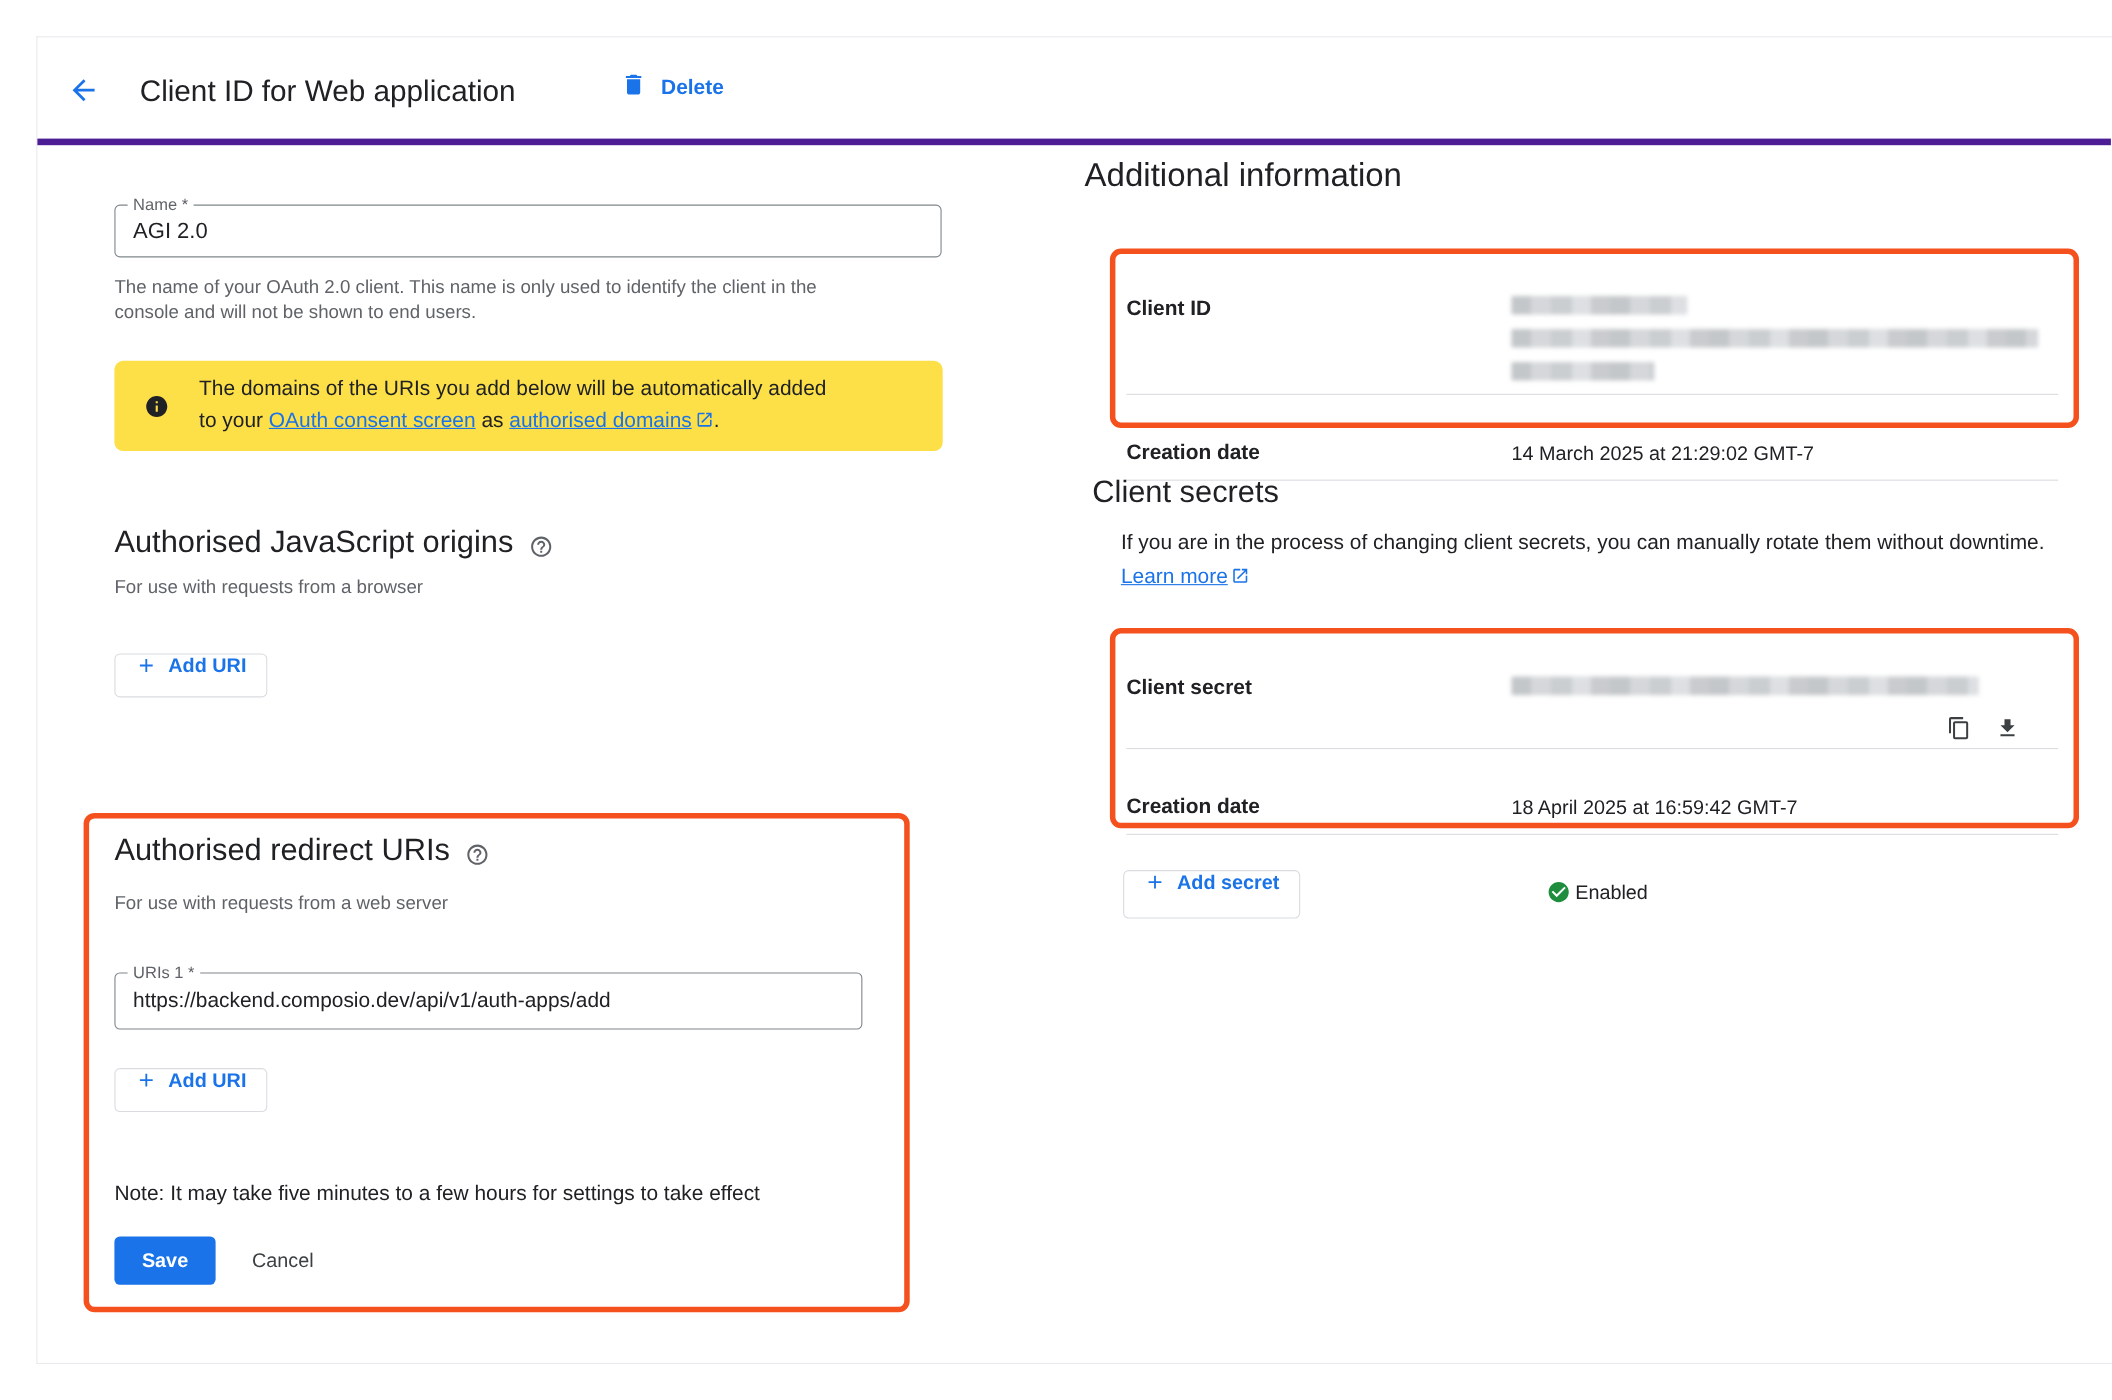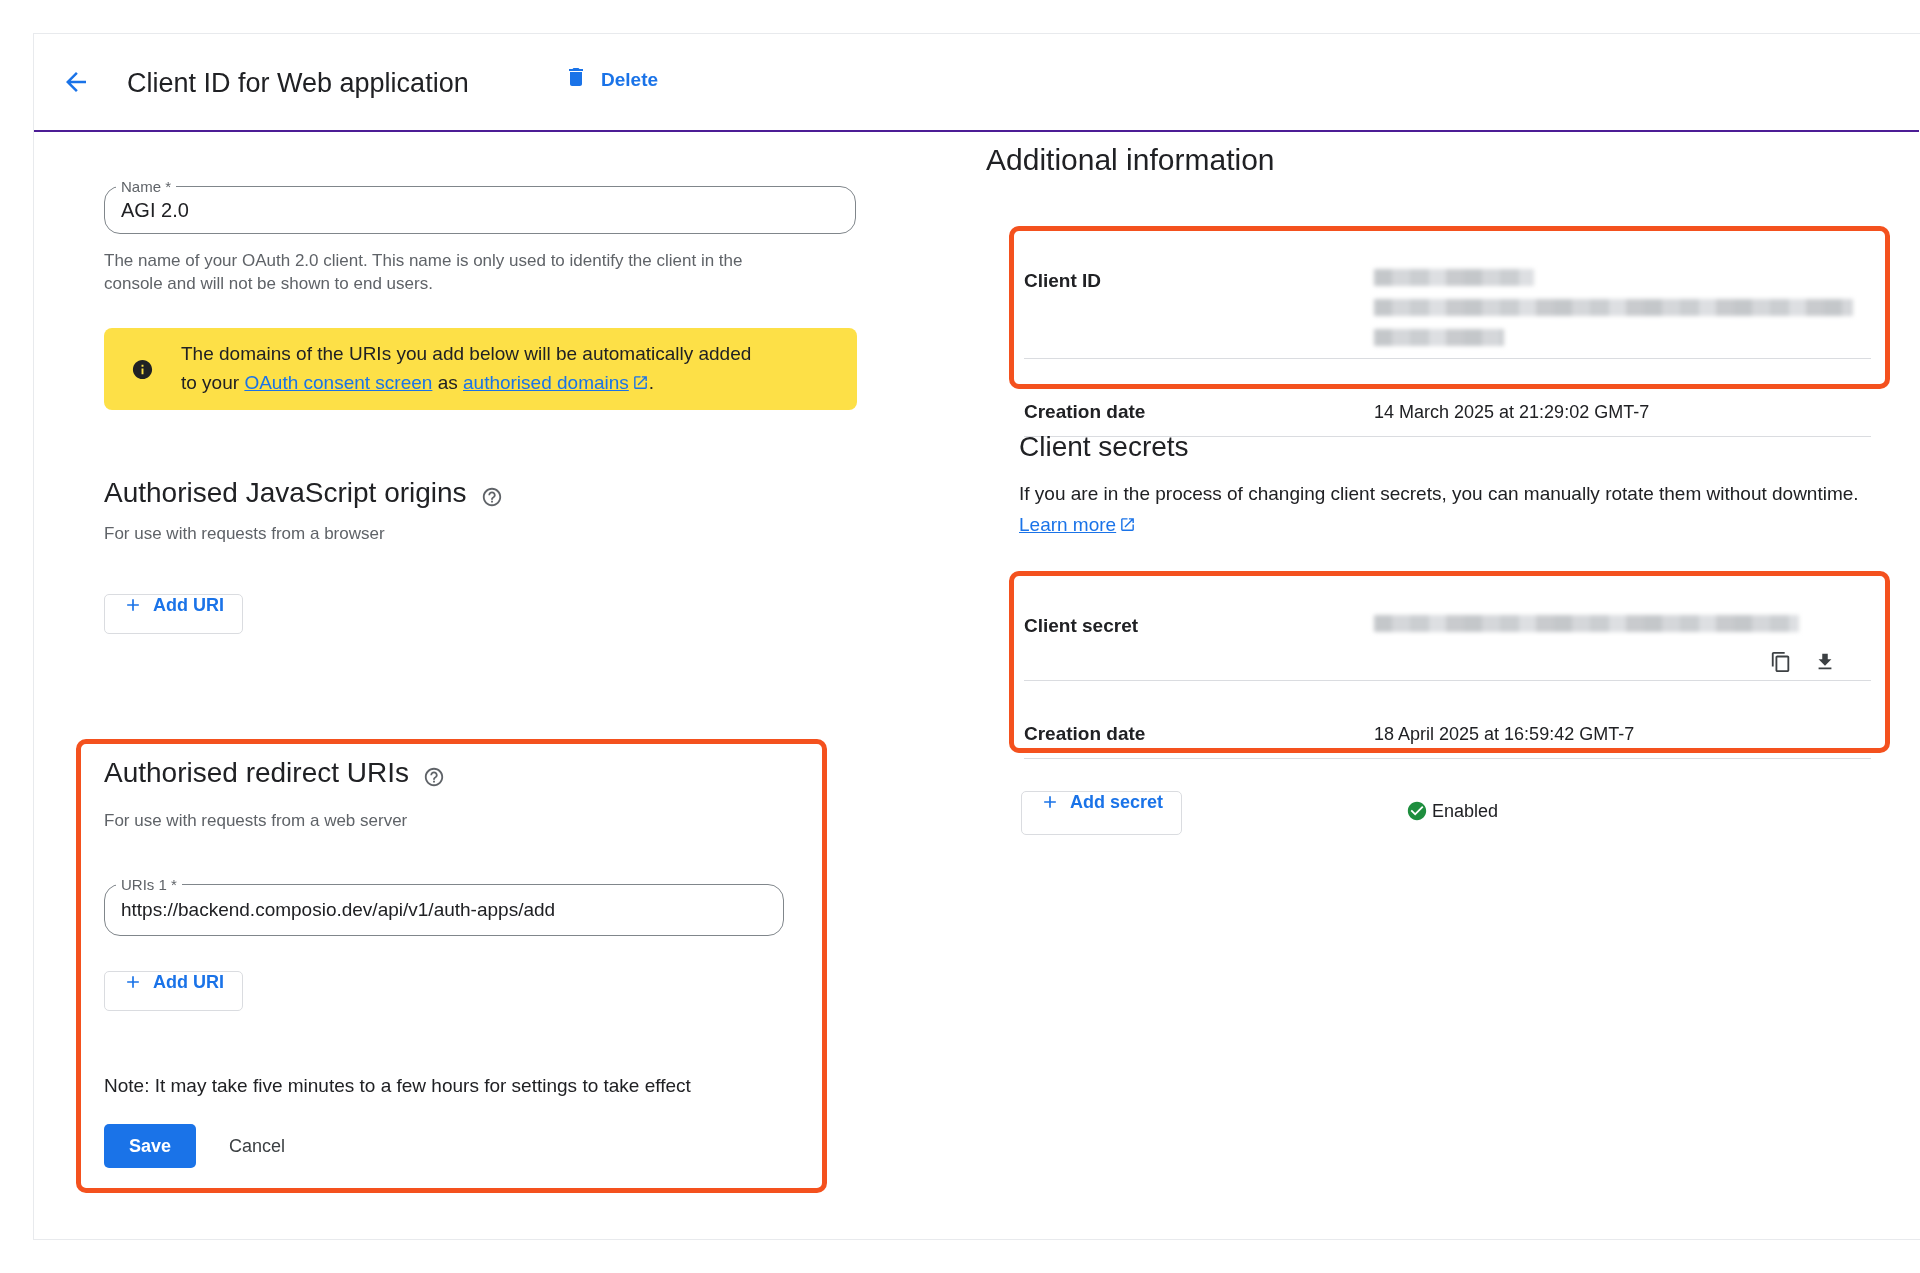--- a/index.html
+++ b/index.html
@@ -5,37 +5,37 @@
   * { box-sizing: border-box; margin: 0; padding: 0; }
   html,body { width:1920px; height:1273px; background:#ffffff; font-family:"Liberation Sans", sans-serif; }
   body { position:relative; color:#202124; }
 
   .card {
     position:absolute; left:33px; top:33px; width:1887px; height:1207px;
     background:#fff; border-top:1px solid #e8eaed; border-left:1px solid #e8eaed; border-bottom:1px solid #e8eaed;
   }
 
   
-  .header { position:absolute; left:0; top:0; right:1px; height:98px; border-bottom:2px solid #4c1d95; }
+  .header { position:absolute; left:0; top:0; right:1px; height:98px; border-bottom:6px solid #4c1d95; }
   .back-btn { position:absolute; left:26px; top:33px; width:32px; height:32px; border:none; background:transparent; cursor:pointer; padding:0; }
   .back-btn svg { width:30px; height:30px; fill:#1a73e8; }
   .header-title { position:absolute; left:93px; top:34px; font-size:27px; font-weight:400; color:#202124; }
   .delete-btn { position:absolute; left:530px; top:31px; display:flex; align-items:center; gap:13px; border:none; background:transparent; cursor:pointer; color:#1a73e8; font-size:19px; font-weight:700; font-family:inherit; }
   .delete-btn svg { width:24px; height:24px; fill:#1a73e8; }
 
   
   .section-title { position:absolute; font-size:28px; font-weight:400; color:#202124; line-height:34px; display:flex; align-items:center; gap:14px; white-space:nowrap; }
   .help-icon { width:22px; height:22px; display:inline-block; cursor:pointer; }
   .help-icon svg { width:22px; height:22px; fill:#5f6368; }
   .sub-text { position:absolute; font-size:17px; color:#5f6368; line-height:22px; white-space:nowrap; }
 
   .outlined-btn { display:inline-flex; gap:10px; height:40px; padding:0 18px; background:#fff; border:1px solid #dadce0; border-radius:5px; color:#1a73e8; font-size:18px; font-weight:700; font-family:inherit; cursor:pointer; white-space:nowrap; }
   .outlined-btn svg { width:20px; height:20px; fill:#1a73e8; }
 
-  .text-field { position:relative; border:1px solid #80868b; border-radius:16px; background:#fff; }
+  .text-field { position:relative; border:1px solid #80868b; border-radius:5px; background:#fff; }
   .text-field .tf-label { position:absolute; top:-10px; left:11px; background:#fff; padding:0 5px; font-size:15px; color:#5f6368; line-height:20px; white-space:nowrap; }
   .text-field input { width:100%; height:100%; border:none; outline:none; background:transparent; padding:0 16px; font-size:20px; color:#202124; font-family:inherit; }
 
   .link { color:#1a73e8; text-decoration:underline; cursor:pointer; }
   .ext-icon { display:inline-block; vertical-align:-2px; margin-left:3px; }
   .ext-icon svg { width:17px; height:17px; fill:#1a73e8; }
 
   .hl-box { position:absolute; border:5px solid #f4511e; border-radius:10px; background:#fff; }
 
   
@@ -70,21 +70,21 @@
   .row-value { font-size:18px; color:#202124; }
 
   .clientid-box { left:975px; top:192px; width:881px; height:163px; }
   .clientid-row { align-items:start; padding-top:9px; padding-bottom:12px; border-bottom:1px solid #dadce0; }
   .clientid-row .row-label { line-height:24px; }
   .bar { border-radius:1px; height:17px; filter:blur(2px);
          background:repeating-linear-gradient(90deg,#c4c7ca 0 18px,#d5d7da 18px 36px,#cbced1 36px 55px,#dddfe2 55px 72px,#c9cbce 72px 90px); }
   .bar + .bar { margin-top:13px; }
   .cid-row2 { height:49px; border-bottom:1px solid #dadce0; }
 
-  .cs-title { position:absolute; left:985px; top:396px; font-size:28px; font-weight:400; line-height:34px; }
+  .cs-title { position:absolute; left:959px; top:396px; font-size:28px; font-weight:400; line-height:34px; }
   .cs-para { position:absolute; left:985px; top:444px; width:860px; font-size:19px; line-height:31px; color:#202124; }
 
   .secret-box { left:975px; top:537px; width:881px; height:182px; }
   .secret-row { align-items:start; padding-top:10px; }
   .secret-row .row-label { line-height:22px; }
   .icons-row { display:flex; justify-content:flex-end; align-items:center; gap:20px; height:36px; padding-right:34px; border-bottom:1px solid #dadce0; margin-top:8px; }
   .icon-btn { width:24px; height:24px; border:none; background:transparent; padding:0; cursor:pointer; }
   .icon-btn svg { width:22px; height:22px; fill:#3c4043; }
   .sec-row2 { height:49px; border-bottom:1px solid #dadce0; }
   .sec-row3 { height:46px;gap:32px; }

